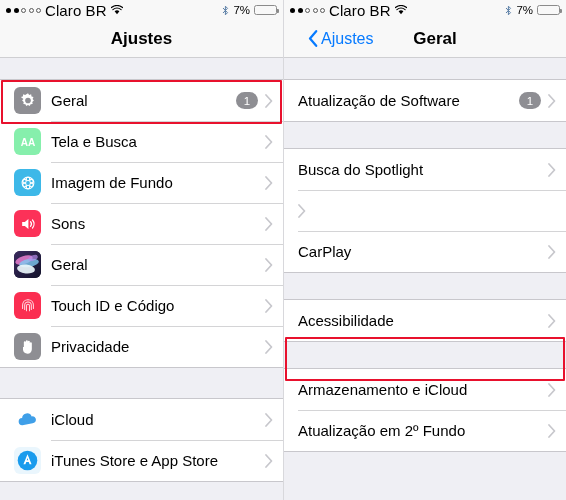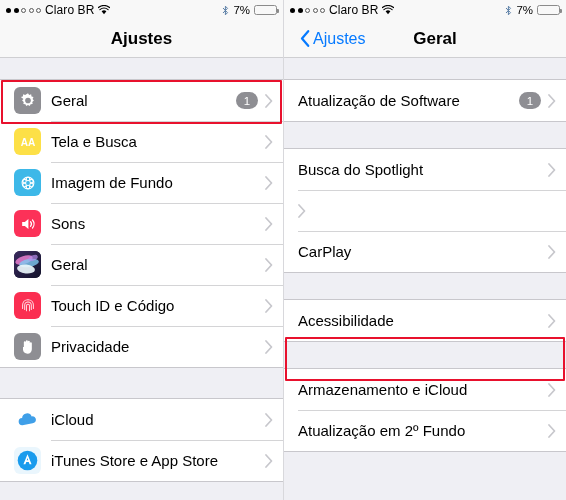--- a/index.html
+++ b/index.html
@@ -26,21 +26,21 @@
     padding: 0 6px;
     background: #f8f8f8;
     font-size: 11px;
     color: #000;
   }
   .sb-left { display: flex; align-items: center; gap: 4px; }
   .dots { display: flex; align-items: center; gap: 2.5px; }
   .dot { width: 5px; height: 5px; border-radius: 50%; }
   .dot.filled { background: #000; }
   .dot.empty { background: transparent; border: 1px solid #5a5a5a; width: 5px; height: 5px; }
-  .carrier { font-size: 12px; letter-spacing: 0.1px; }
+  .carrier { font-size: 15px; letter-spacing: 0.1px; }
   .wifi-icon { display: inline-block; width: 12px; height: 10px; }
   .sb-spacer { flex: 1; }
   .sb-right { display: flex; align-items: center; gap: 4px; }
   .bt-icon { width: 7px; height: 11px; }
   .batt-pct { font-size: 11.5px; }
   .battery {
     width: 23px; height: 10.5px;
     border: 1px solid #8b8b8b;
     border-radius: 2.5px;
     position: relative;
@@ -61,21 +61,21 @@
   }
 
   
   .navbar {
     height: 38px;
     background: #f8f8f8;
     border-bottom: 1px solid #cfcfd2;
     display: flex;
     align-items: center;
     position: relative;
-    padding: 0 16px;
+    padding: 0 24px;
   }
   .nav-title {
     font-size: 17px;
     font-weight: bold;
     color: #000;
     width: 100%;
     text-align: center;
   }
   .navbar.with-back .nav-title {
     position: absolute;
@@ -220,21 +220,21 @@
           <span class="row-label">Geral</span>
           <span class="badge">1</span>
           <span class="chev">
             <svg width="8" height="14" viewBox="0 0 8 14">
                 <path d="M1 1 L6.5 7 L1 13" stroke="#c7c7cc" stroke-width="1.7" fill="none" stroke-linecap="round" stroke-linejoin="round"></path>
               </svg>
           </span>
         </div>
 
         <div class="row has-icon">
-          <span class="row-icon" style="background:#fde047">
+          <span class="row-icon" style="background:#86efac">
             <svg width="22" height="22" viewBox="0 0 24 24">
               <text x="12" y="16" font-size="11" font-family="Liberation Sans, sans-serif" fill="#fff" text-anchor="middle" font-weight="bold">AA</text>
             </svg>
           </span>
           <span class="row-label">Tela e Busca</span>
           <span class="chev">
             <svg width="8" height="14" viewBox="0 0 8 14">
                 <path d="M1 1 L6.5 7 L1 13" stroke="#c7c7cc" stroke-width="1.7" fill="none" stroke-linecap="round" stroke-linejoin="round"></path>
               </svg>
           </span>

